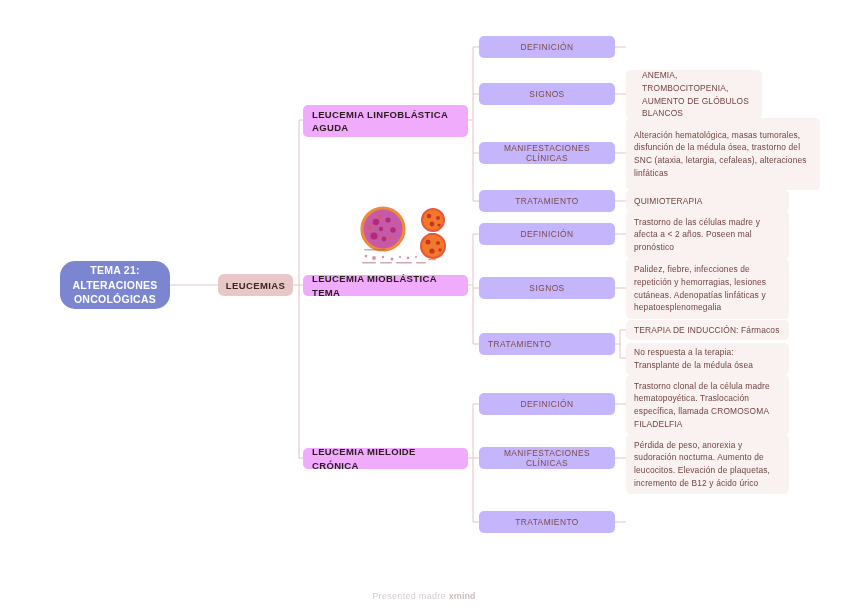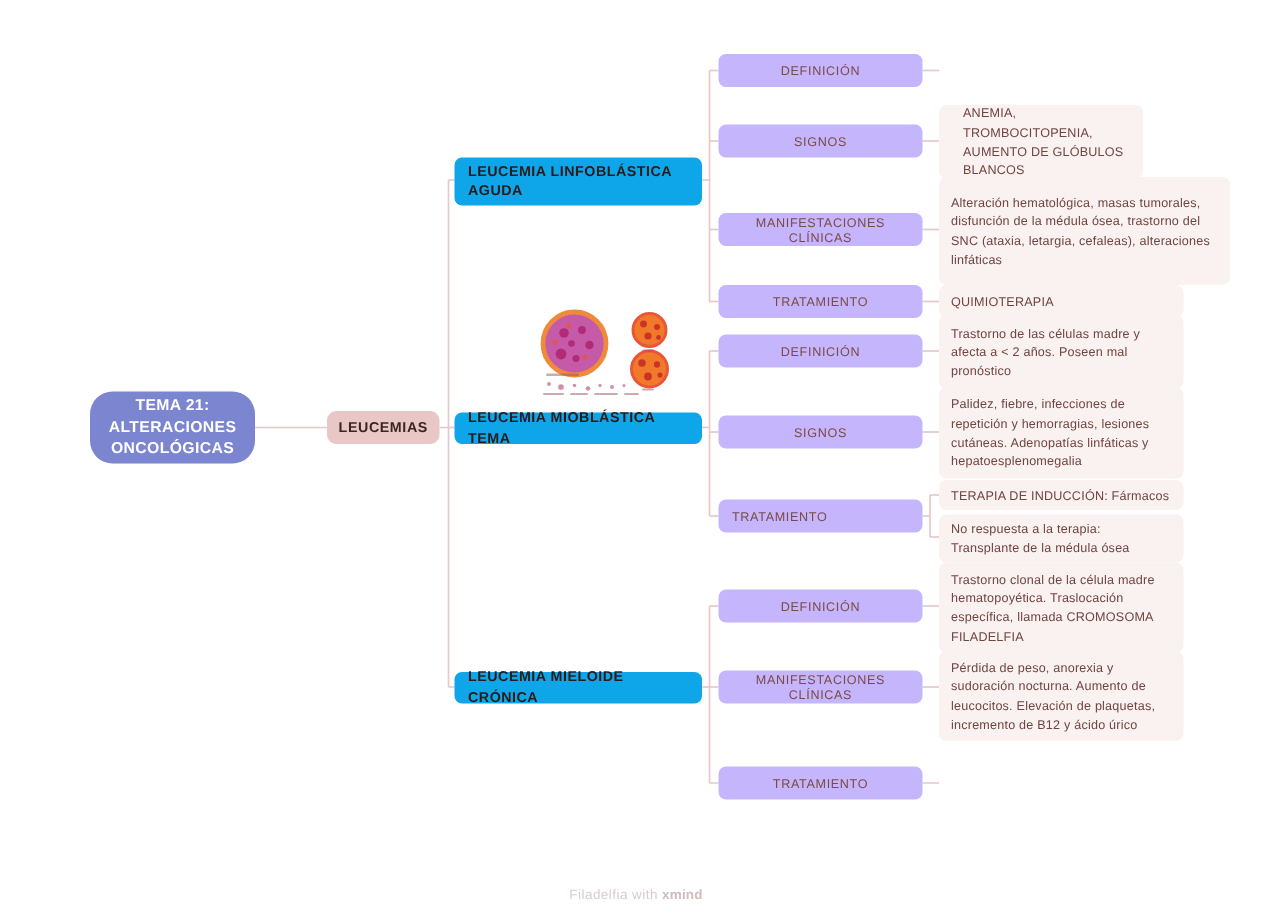--- a/index.html
+++ b/index.html
@@ -61,21 +61,21 @@
     text-align: center;
     font-size: 9.5px;
     font-weight: 700;
     letter-spacing: 0.4px;
     padding: 10px 8px;
     border-radius: 6px;
   }
 
   
   .lvl2-node {
-    background: #0ea5e9;
+    background: #f0abfc;
     color: #2b1b1b;
     font-size: 9.5px;
     font-weight: 700;
     letter-spacing: 0.35px;
     line-height: 13.5px;
     padding: 5px 9px;
     border-radius: 5px;
     justify-content: flex-start;
     text-align: left;
   }
@@ -289,17 +289,17 @@
 
   <div class="node lvl3-node" style="left:479px; top:393px; width:136px; height:22px;">DEFINICIÓN</div>
   <div class="node lvl4-node" style="left:626px; top:375px; width:163px; height:60px;">Trastorno clonal de la célula madre hematopoyética. Traslocación específica, llamada CROMOSOMA FILADELFIA</div>
 
   <div class="node lvl3-node" style="left:479px; top:447px; width:136px; height:22px;">MANIFESTACIONES CLÍNICAS</div>
   <div class="node lvl4-node" style="left:626px; top:434px; width:163px; height:60px;">Pérdida de peso, anorexia y sudoración nocturna. Aumento de leucocitos. Elevación de plaquetas, incremento de B12 y ácido úrico</div>
 
   <div class="node lvl3-node" style="left:479px; top:511px; width:136px; height:22px;">TRATAMIENTO</div>
 
   <div class="footer">
-    <span>Filadelfia with</span>
+    <span>Presented madre</span>
     <span class="brand">xmind</span>
   </div>
 
 </div>
 
 </body></html>

